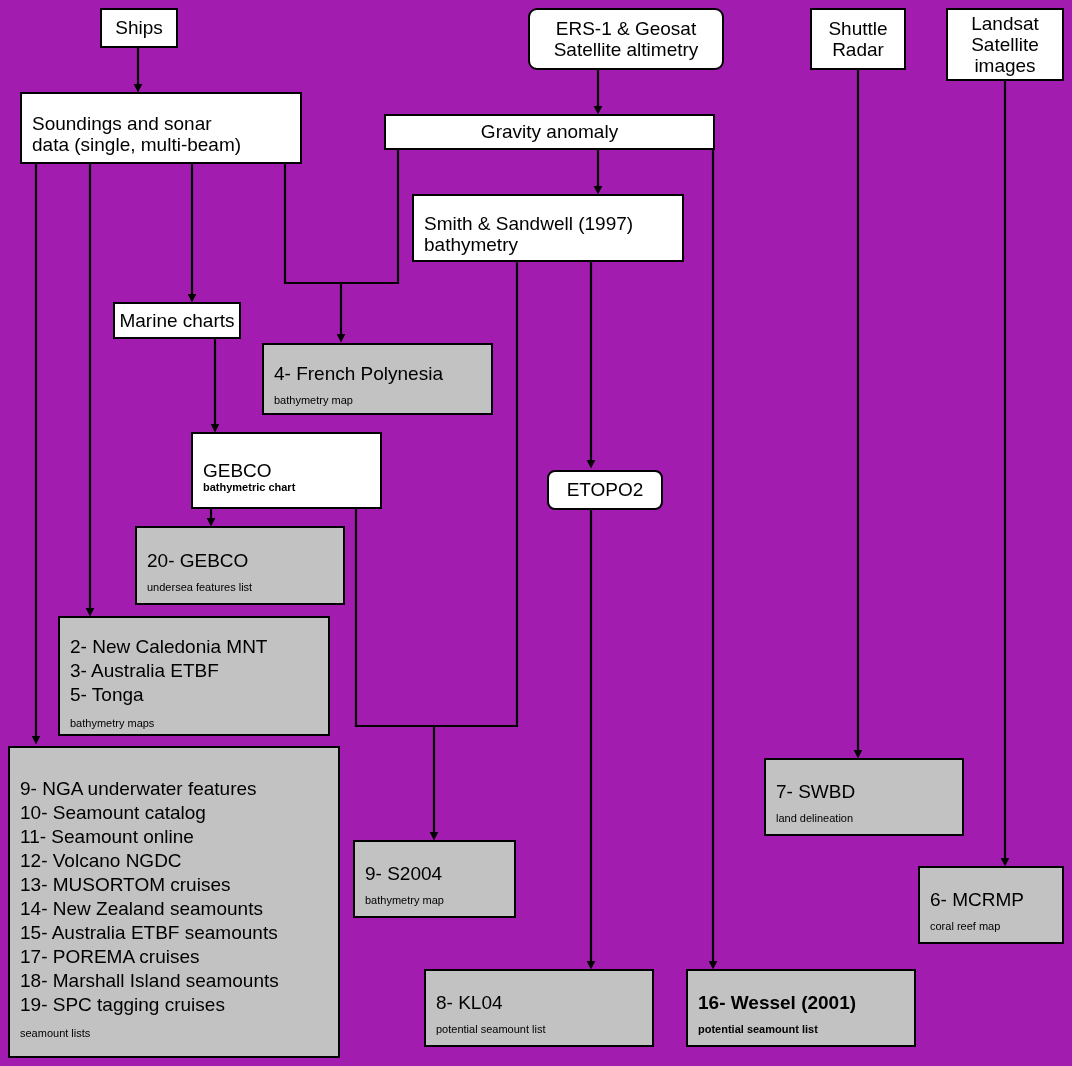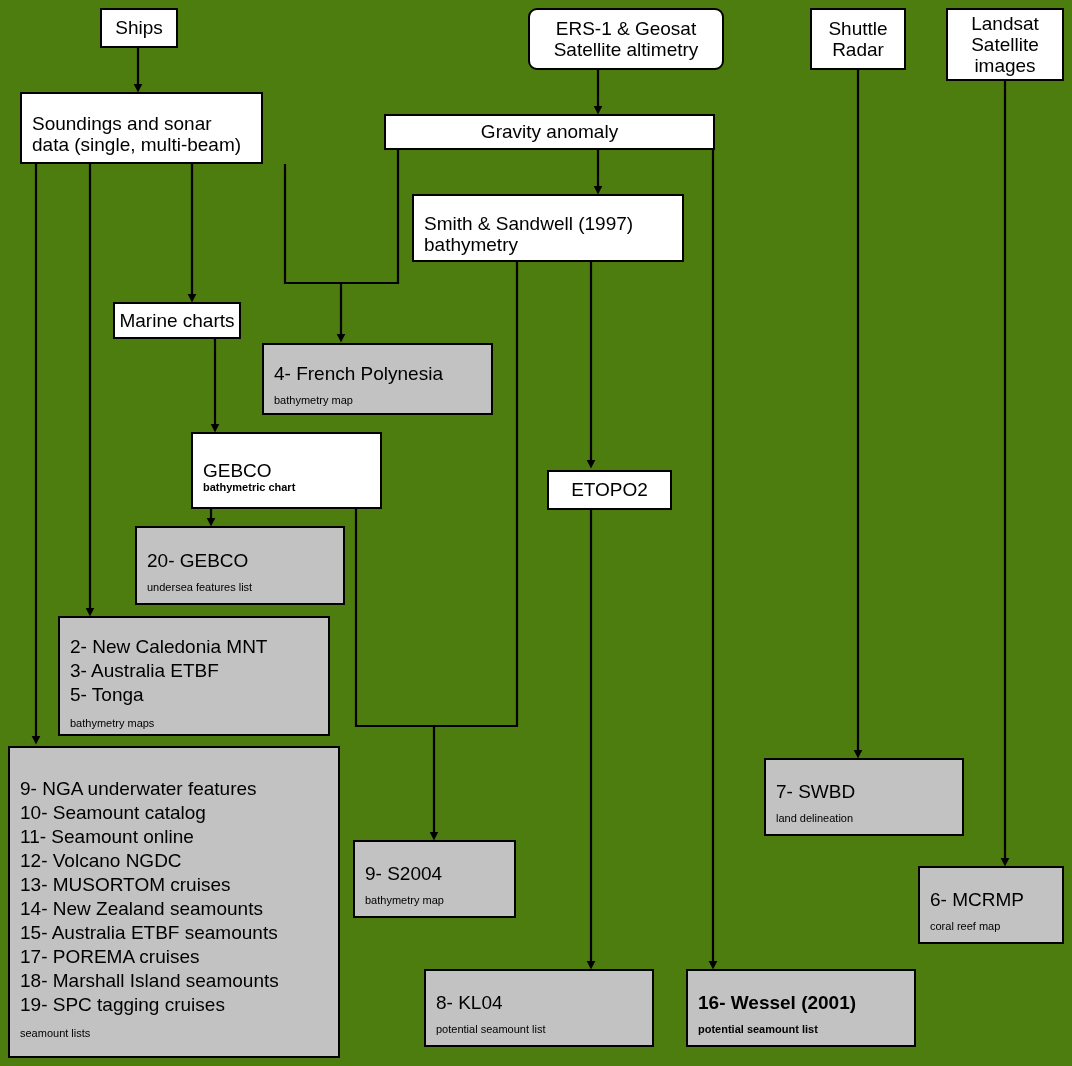--- a/index.html
+++ b/index.html
@@ -1,18 +1,18 @@
 <!DOCTYPE html>
 <html><head>
 <meta charset="utf-8">
 <title>Data sources flowchart</title>
 <style>
   html,body{margin:0;padding:0;background:#ffffff;}
   body{font-family:"Liberation Sans", sans-serif;}
-  #canvas{position:relative;width:1072px;height:1066px;background:#4d7c0f;overflow:hidden;}
+  #canvas{position:relative;width:1072px;height:1066px;background:#a21caf;overflow:hidden;}
   svg#wires{position:absolute;left:0;top:0;width:1072px;height:1066px;pointer-events:none;}
   .node{position:absolute;box-sizing:border-box;border:2px solid #000;background:#fff;}
   .node.shaded{background:#c2c2c2;}
   .node .t1{font-size:19px;color:#000;line-height:1.12;white-space:pre-line;}
   .node .t2{font-size:11px;color:#000;line-height:1.12;white-space:pre-line;}
   .node .list{font-size:19px;color:#000;line-height:1.26;white-space:pre-line;}
   .pad{padding:6px 10px;}
   .ctr{display:flex;align-items:center;justify-content:center;height:100%;}
   .ctrtxt{text-align:center;}
   .lft{display:flex;flex-direction:column;justify-content:center;height:100%;}
@@ -86,21 +86,21 @@
   </div>
 
   <div class="node" style="left:946px;top:8px;width:118px;height:73px;">
     <div class="ctr">
         <div class="ctrtxt t1">Landsat
 Satellite
 images</div>
       </div>
   </div>
 
-  <div class="node" style="left:20px;top:92px;width:243px;height:72px;">
+  <div class="node" style="left:20px;top:92px;width:282px;height:72px;">
     <div class="lft pad">
         <div class="t1">Soundings and sonar
 data (single, multi-beam)</div>
       </div>
   </div>
 
   <div class="node" style="left:384px;top:114px;width:331px;height:36px;">
     <div class="ctr">
         <div class="ctrtxt t1">Gravity anomaly</div>
       </div>
@@ -127,21 +127,21 @@
     </div>
   </div>
 
   <div class="node" style="left:191px;top:432px;width:191px;height:77px;">
     <div class="lft pad">
       <div class="t1">GEBCO</div>
       <div class="t2" style="font-weight:bold;">bathymetric chart</div>
     </div>
   </div>
 
-  <div class="node" style="left:547px;top:470px;width:125px;height:40px;">
+  <div class="node" style="left:547px;top:470px;width:116px;height:40px;border-radius:8px;">
     <div class="ctr">
         <div class="ctrtxt t1">ETOPO2</div>
       </div>
   </div>
 
   <div class="node shaded" style="left:135px;top:526px;width:210px;height:79px;">
     <div class="lft pad">
       <div class="t1">20- GEBCO</div>
       <div class="gap"></div>
       <div class="t2">undersea features list</div>

